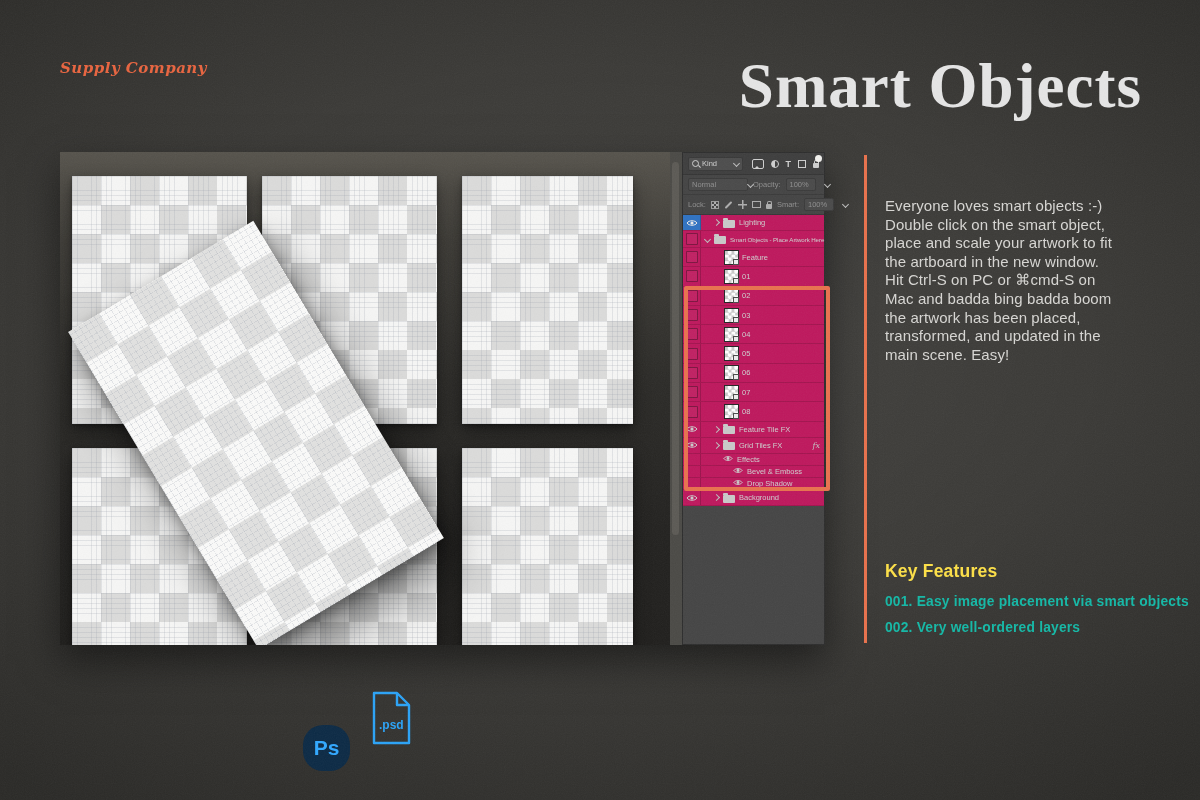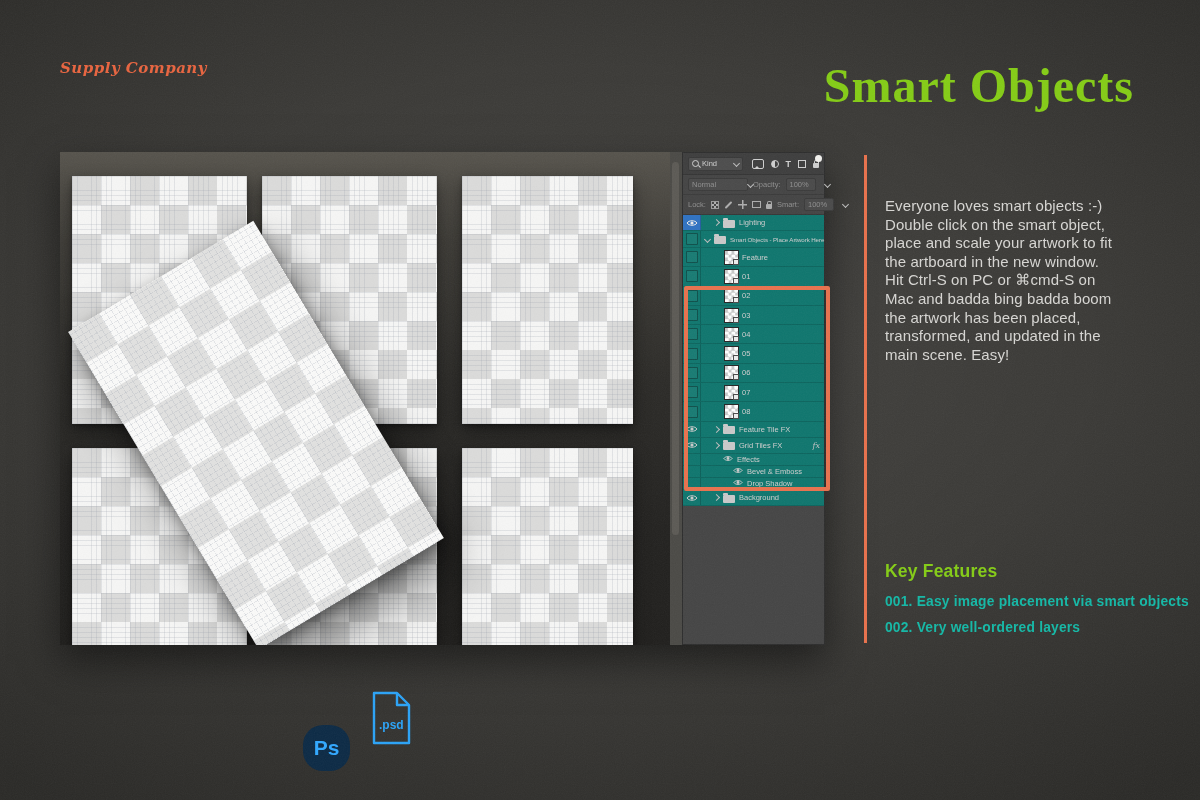--- a/index.html
+++ b/index.html
@@ -13,23 +13,23 @@
     background:radial-gradient(ellipse 78% 68% at 50% 44%, rgba(255,255,255,0.05) 0%, rgba(0,0,0,0.0) 52%, rgba(8,8,6,0.32) 100%);}
   .noise{position:absolute;inset:0;z-index:40;pointer-events:none;opacity:.055;}
 
   
   .logo{position:absolute;left:60px;top:56px;z-index:2;}
   .logo-row{display:flex;align-items:center;gap:3px;}
   .logo-word{font-size:28px;font-weight:800;color:#E8643F;letter-spacing:-0.5px;line-height:1;}
   .xbadge{width:29px;height:27px;border-radius:8px;background:#E8643F;display:flex;align-items:center;justify-content:center;}
   .xbadge span{font-size:21px;font-weight:900;color:#3B3A37;line-height:1;transform:translateY(-1px);}
   .tagline{font-family:"DejaVu Serif", serif;font-style:italic;font-weight:700;font-size:15px;color:#E8643F;margin-top:3px;letter-spacing:.5px;}
-  .page-title{position:absolute;right:58px;top:50px;z-index:2;margin:8px;
-    font-family:"Liberation Serif", serif;font-weight:800;font-size:48px;line-height:1.15;
-    color:#84cc16;letter-spacing:1px;}
+  .page-title{position:absolute;right:58px;top:50px;z-index:2;margin:0;
+    font-family:"Liberation Serif", serif;font-weight:800;font-size:63px;line-height:1.15;
+    color:#e5e5e5;letter-spacing:1px;}
 
   
   .showcase{position:absolute;left:60px;top:152px;width:765px;height:493px;z-index:2;
     box-shadow:0 16px 36px rgba(0,0,0,0.5);}
   .scene{position:absolute;left:0;top:0;width:622px;height:493px;overflow:hidden;
     background:linear-gradient(180deg,#56534C 0%,#3F3D38 18%,#2C2B28 46%,#232220 76%,#201F1D 100%);}
   .tile{position:absolute;width:175px;height:248px;
     background-image:
       repeating-linear-gradient(0deg, rgba(145,152,165,0.20) 0 0.7px, transparent 0.7px 4.85px),
       repeating-linear-gradient(90deg, rgba(145,152,165,0.20) 0 0.7px, transparent 0.7px 4.85px),
@@ -82,21 +82,21 @@
   .chkic{width:8px;height:8px;border:1px solid #9A9A9A;box-sizing:border-box;
     background:repeating-conic-gradient(#ADADAD 0% 25%, transparent 0% 50%) 0 0/4px 4px;}
   .brushic{width:9px;height:2px;background:#ADADAD;border-radius:1px;transform:rotate(-45deg);}
   .moveic{width:9px;height:9px;flex:none;
     background:linear-gradient(#ADADAD,#ADADAD) 4px 0/1.5px 9px no-repeat,
                linear-gradient(#ADADAD,#ADADAD) 0 4px/9px 1.5px no-repeat;}
   .artic{width:9px;height:7px;border:1px solid #ADADAD;box-sizing:border-box;}
   .lockic2{width:6px;height:5px;background:#ADADAD;border-radius:1px;position:relative;margin-top:3px;}
   .lockic2::before{content:"";position:absolute;top:-3px;left:1px;width:3px;height:3px;border:1px solid #ADADAD;border-bottom:none;border-radius:2px 2px 0 0;}
 
-  .lrows{position:relative;background:#0f766e;}
+  .lrows{position:relative;background:#be185d;}
   .lr{display:flex;align-items:center;gap:4px;border-bottom:1px solid rgba(0,0,0,0.14);box-sizing:border-box;position:relative;}
   .h16{height:16px;} .h17{height:17px;} .h19{height:19.3px;} .h13{height:12.5px;} .h12{height:12px;}
   .eyec{width:17px;align-self:stretch;flex:none;display:flex;align-items:center;justify-content:center;border-right:1px solid rgba(0,0,0,0.18);}
   .eyec.sel{background:#2F72C2;}
   .well{width:10px;height:10px;border:1px solid rgba(0,0,0,0.35);background:rgba(255,255,255,0.04);border-radius:1px;}
   .fold{width:12px;height:8px;background:#C9C9C9;border-radius:1px;position:relative;flex:none;margin-top:2px;}
   .fold::before{content:"";position:absolute;top:-2px;left:0;width:5px;height:2px;background:#C9C9C9;border-radius:1px 1px 0 0;}
   .sothumb{width:13px;height:13px;flex:none;position:relative;outline:1px solid #262626;
     background:repeating-conic-gradient(#FFFFFF 0% 25%, #C9C9C9 0% 50%) 0 0/6.5px 6.5px;}
   .sothumb::after{content:"";position:absolute;right:-1px;bottom:-1px;width:6px;height:6px;background:#EDEDED;
@@ -106,21 +106,21 @@
   .fxb{margin-left:auto;margin-right:4px;font-family:"DejaVu Serif",serif;font-style:italic;font-size:8px;color:#C2C2C2;}
   .ind6{width:5px;flex:none;} .ind18{width:16px;flex:none;} .ind30{width:14px;flex:none;} .ind42{width:24px;flex:none;}
   .hl-box{position:absolute;left:1px;right:-6px;top:71px;height:197px;z-index:6;pointer-events:none;
     border:4px solid #E8724E;border-radius:2px;}
 
   
   .vline{position:absolute;left:864px;top:155px;width:3px;height:488px;background:#E8714C;z-index:2;}
   .para{position:absolute;left:885px;top:197px;width:276px;margin:0;z-index:2;
     font-size:15px;line-height:18.6px;color:#D7D6D3;white-space:pre-line;letter-spacing:.1px;}
   .kf-title{position:absolute;left:885px;top:561px;margin:0;z-index:2;
-    font-size:17.5px;font-weight:700;color:#84cc16;letter-spacing:.2px;}
+    font-size:17.5px;font-weight:700;color:#fde047;letter-spacing:.2px;}
   .feat1{top:594px;} .feat2{top:620px;}
   .feat{position:absolute;left:885px;margin:0;z-index:2;font-size:13.8px;font-weight:700;color:#14b8a6;letter-spacing:.2px;}
 
   
   .ps-badge{position:absolute;left:303px;top:694px;width:47px;height:46px;border-radius:20px;
     background:#0C2A45;display:flex;align-items:center;justify-content:center;z-index:2;margin-top:31px;}
   .ps-badge span{color:#31A8FF;font-size:21px;font-weight:700;letter-spacing:0;}
   .psd-icon{position:absolute;left:371px;top:690px;z-index:2;}
 </style>
 </head>

